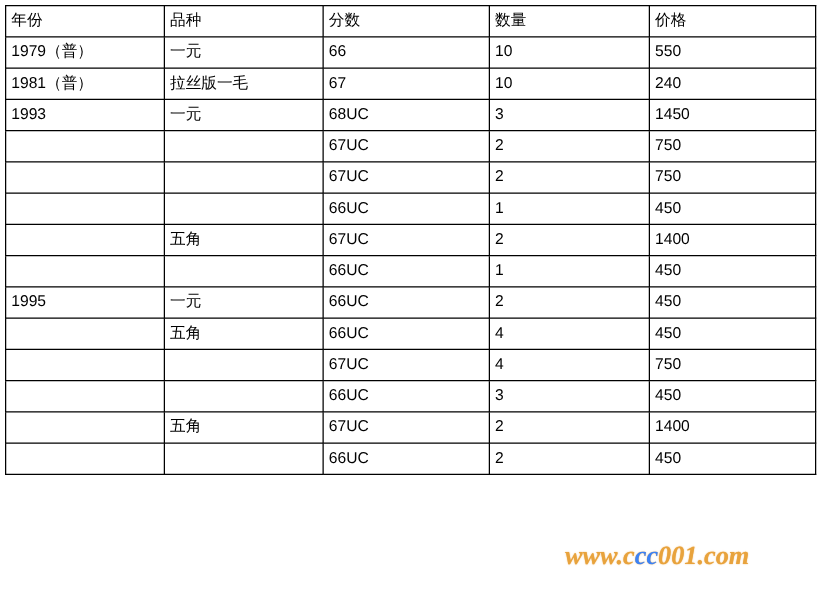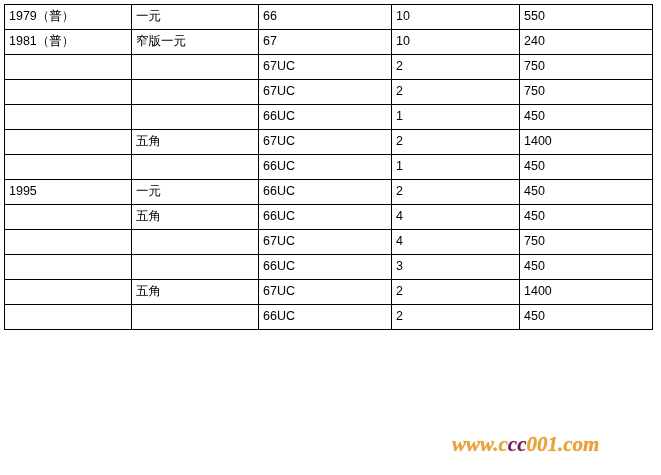--- a/index.html
+++ b/index.html
@@ -52,49 +52,63 @@
     font-size: 21px;
     font-weight: bold;
     font-style: italic;
     letter-spacing: 0px;
     color: #e8a33d;
     text-shadow: 0 0 1px rgba(230,140,20,0.8);
     pointer-events: none;
     white-space: nowrap;
   }
   .watermark .wm-red {
-    color: #701a75;
+    color: #3b82f6;
   }
 </style>
 </head>
 <body>
 
 <div id="sheet">
   <table class="pricetable">
     <colgroup>
       <col class="c-year">
       <col class="c-kind">
       <col class="c-grade">
       <col class="c-qty">
       <col class="c-price">
     </colgroup>
     <tbody id="table-body">
+      <tr class="hdr">
+        <td>年份</td>
+        <td>品种</td>
+        <td>分数</td>
+        <td>数量</td>
+        <td>价格</td>
+      </tr>
     <tr>
           <td>1979（普）</td>
           <td>一元</td>
           <td>66</td>
           <td>10</td>
           <td>550</td>
         </tr>
         <tr>
           <td>1981（普）</td>
-          <td>窄版一元</td>
+          <td>拉丝版一毛</td>
           <td>67</td>
           <td>10</td>
           <td>240</td>
+        </tr>
+        <tr>
+          <td>1993</td>
+          <td>一元</td>
+          <td>68UC</td>
+          <td>3</td>
+          <td>1450</td>
         </tr>
         <tr>
           <td></td>
           <td></td>
           <td>67UC</td>
           <td>2</td>
           <td>750</td>
         </tr>
         <tr>
           <td></td>

